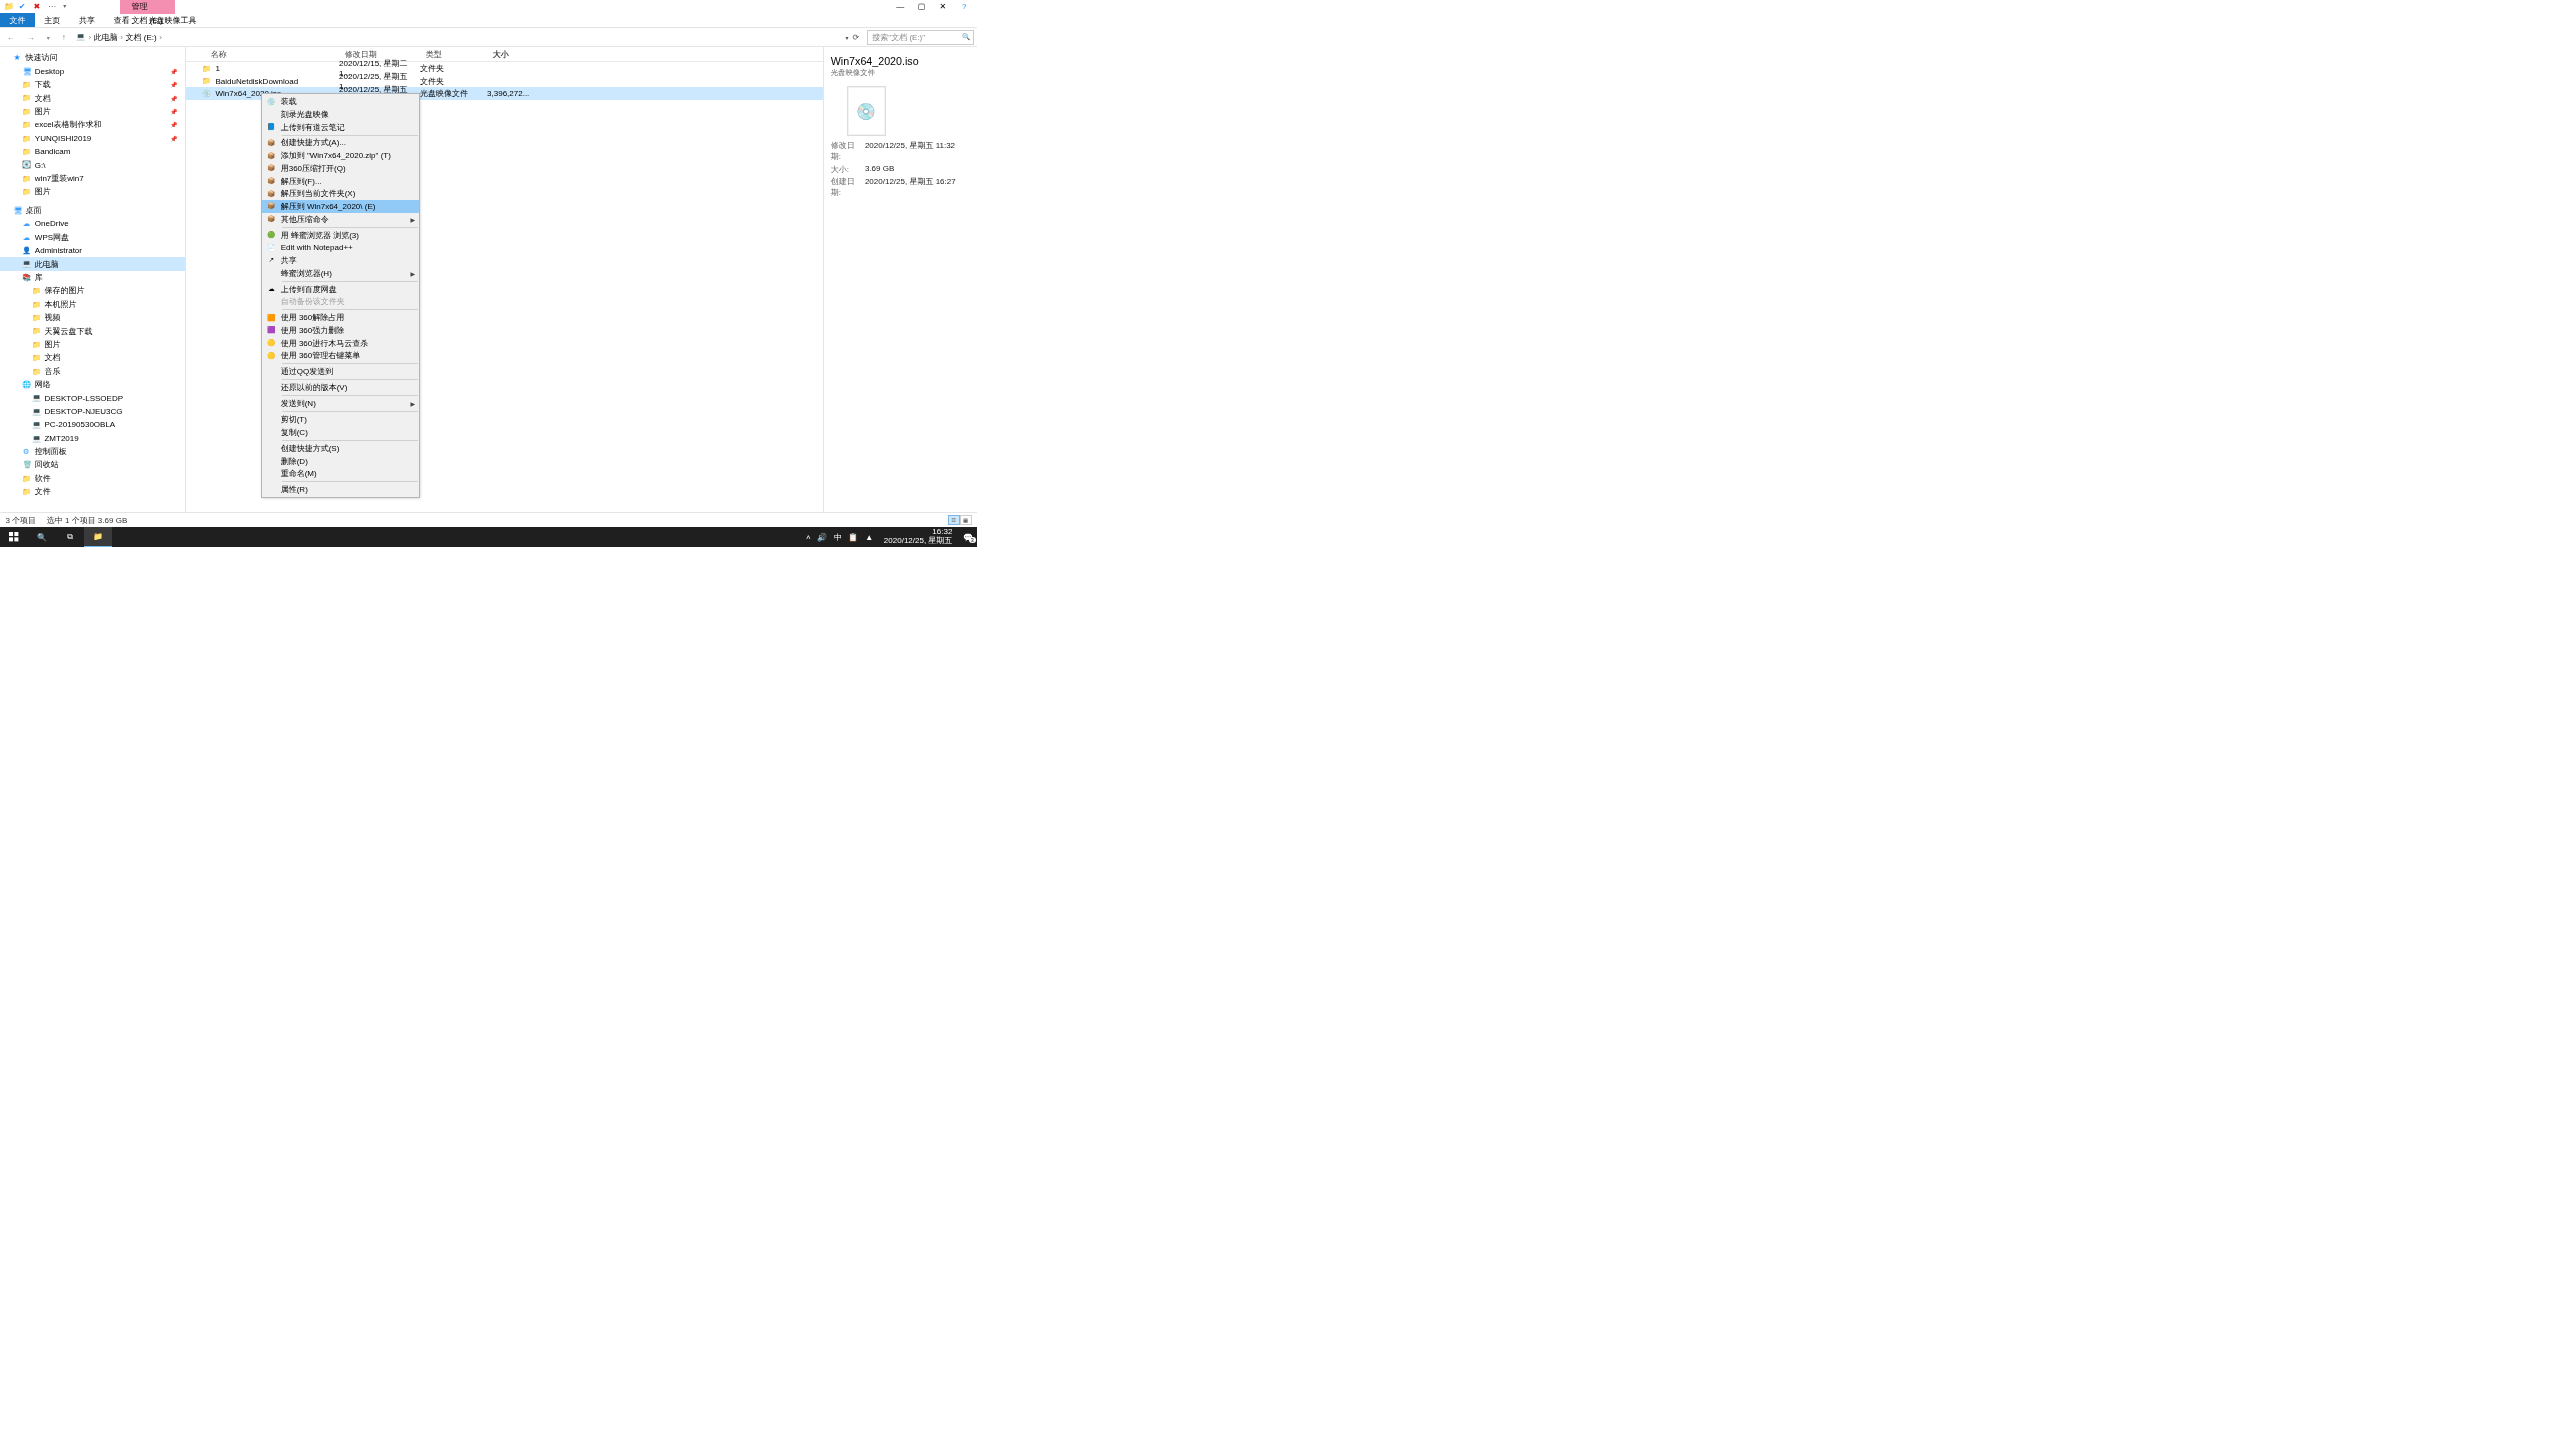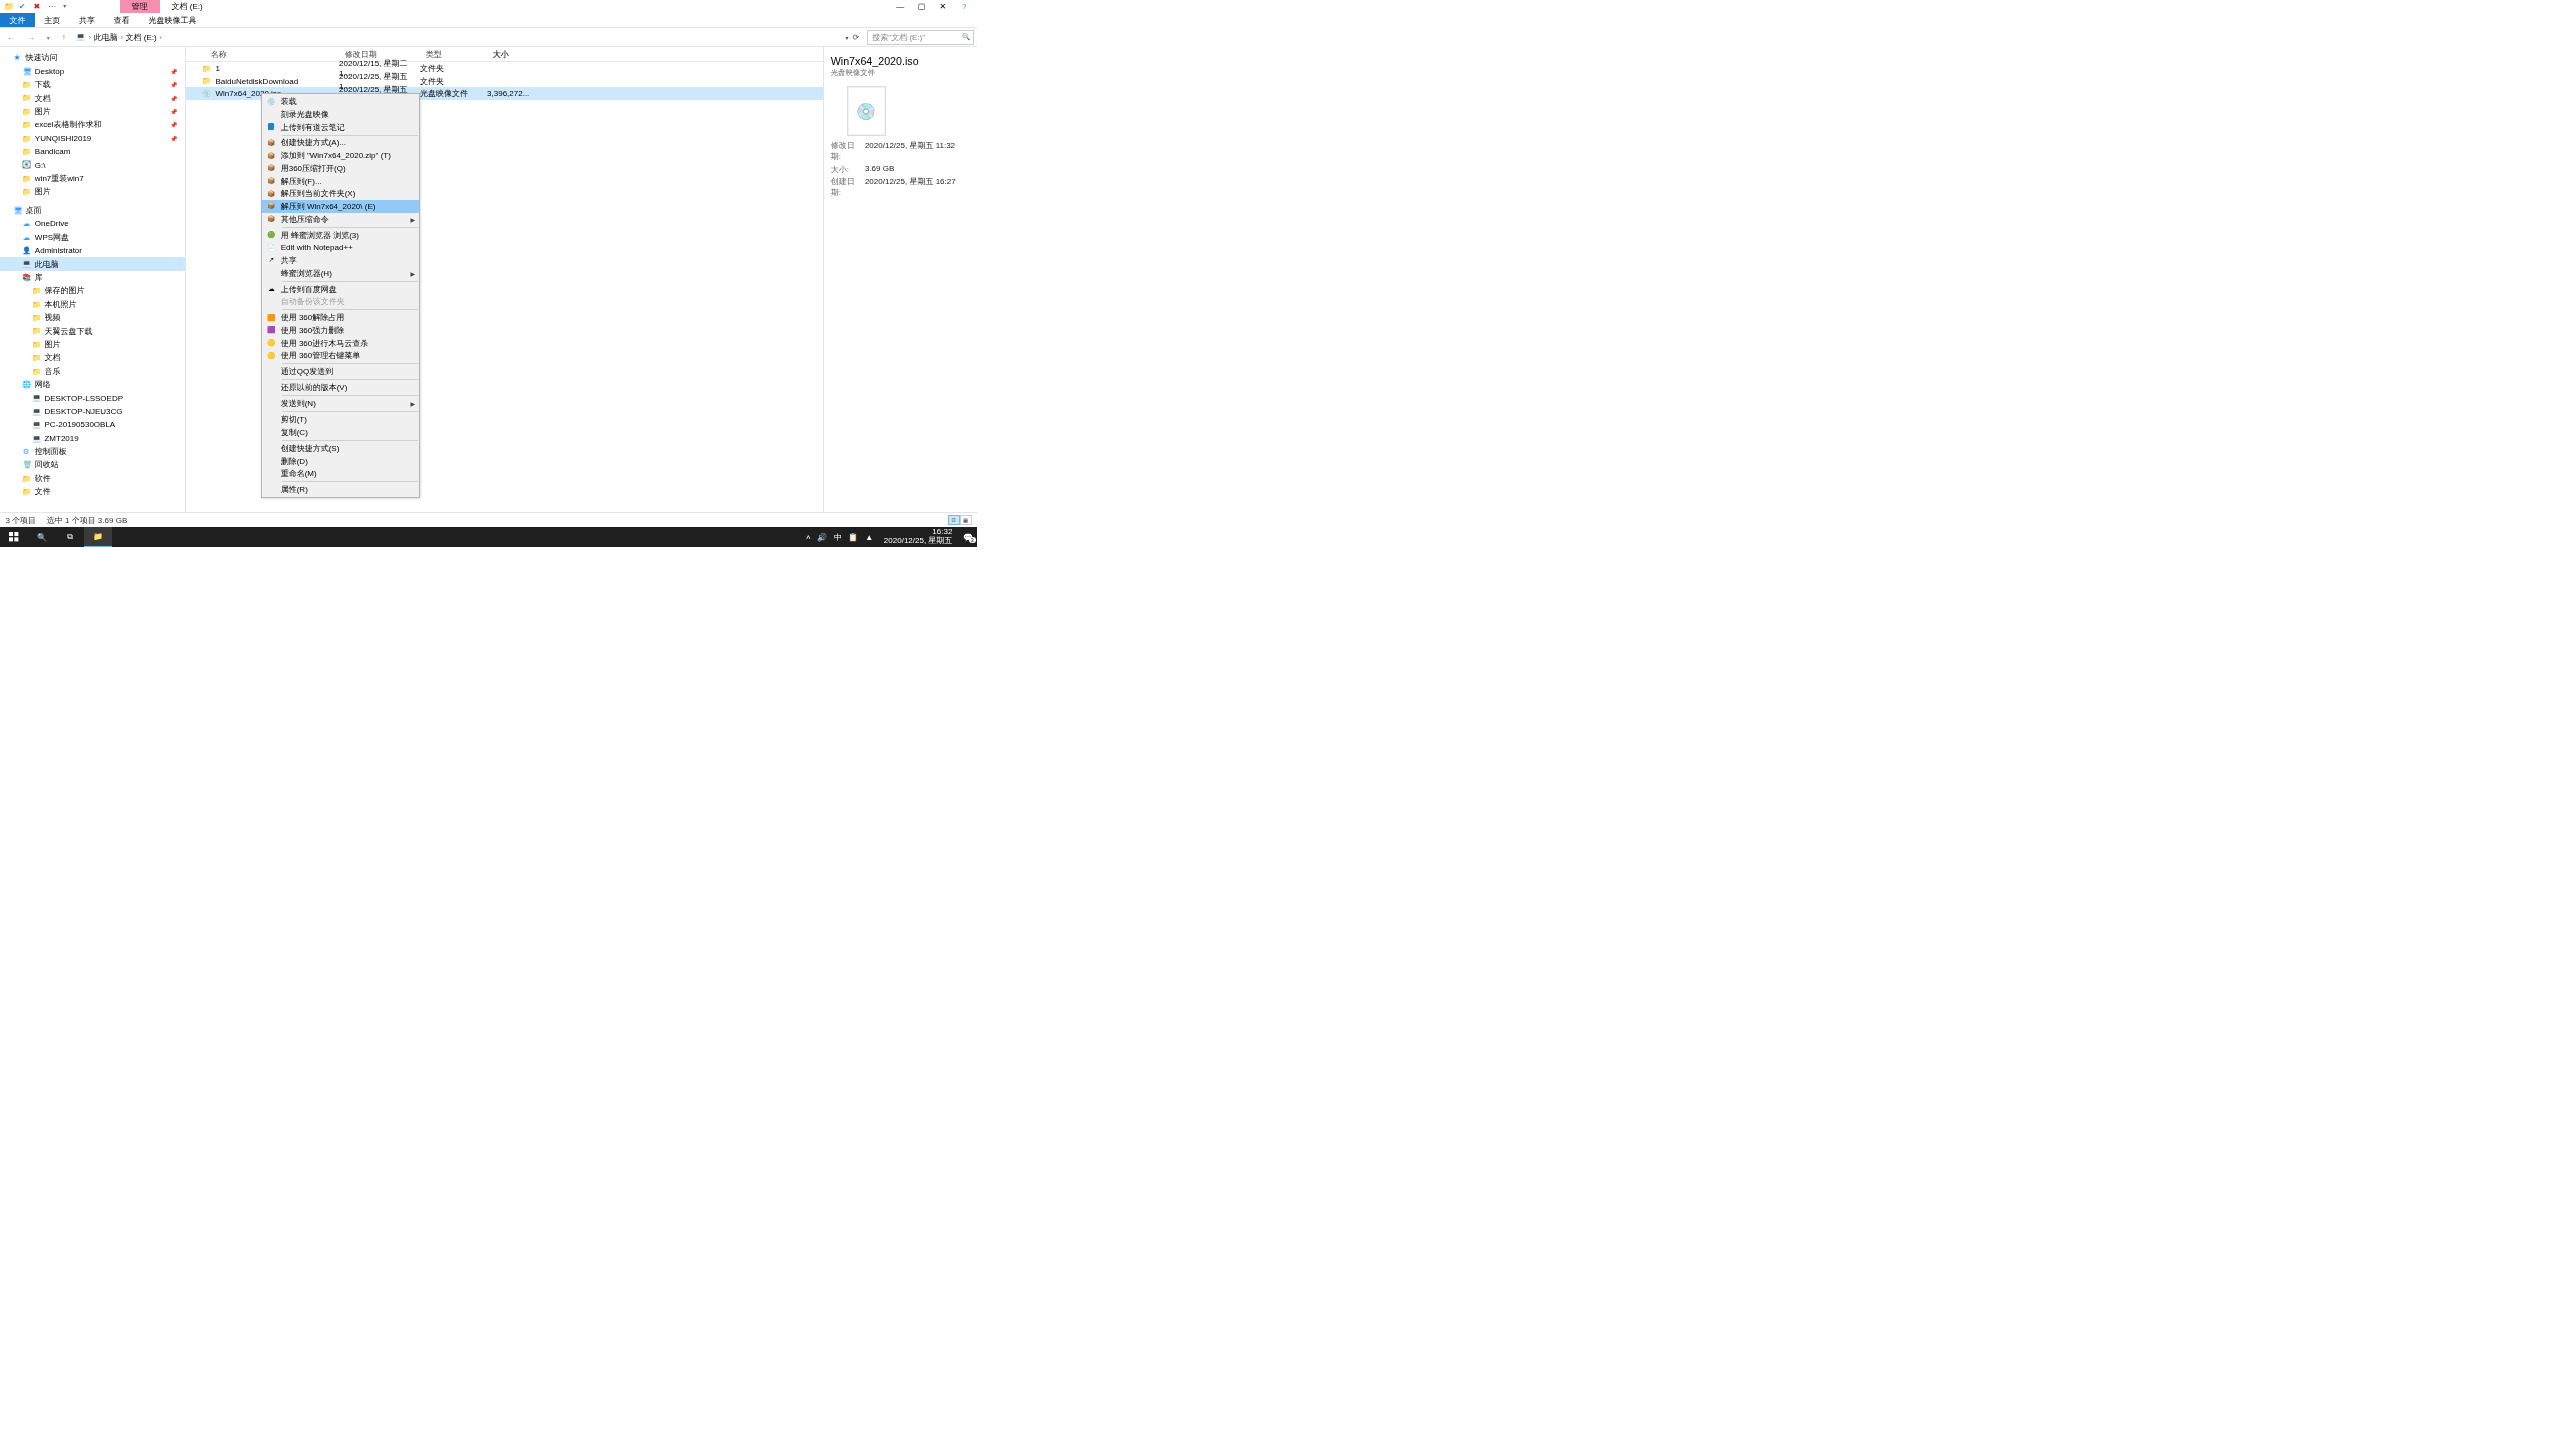--- a/index.html
+++ b/index.html
@@ -1,21 +1,21 @@
 <!DOCTYPE html>
 <html><head>
 <meta charset="utf-8">
 <style>
 * { margin: 0; padding: 0; box-sizing: border-box; font-family: "Microsoft YaHei", "Segoe UI", sans-serif; font-size: 8px; }
 body { background: #fff; width: 977px; height: 547px; overflow: hidden; position: relative; }
 
 .titlebar { height: 13.4px; background: #fff; display: flex; align-items: center; }
 .qat { display: flex; align-items: center; gap: 5.4px; padding-left: 4px; }
 .qat-icon { width: 9.4px; height: 9.4px; display: inline-block; }
-.title-tabs { display: flex; margin-left: 47px; height: 13.4px; }
+.title-tabs { display: flex; margin-left: 47px; height: 13.4px; flex-direction: column; }
 .title-tab { padding: 1.3px 12px; }
 .title-tab.active { background: #f48fb1; color: #000; }
 .title-tab.plain { color: #000; }
 .win-controls { margin-left: auto; display: flex; gap: 12px; padding-right: 8px; align-items: center; }
 .win-btn { width: 9.4px; text-align: center; cursor: default; }
 
 .ribbon { height: 14.8px; background: #fff; display: flex; align-items: stretch; border-bottom: 0.7px solid #e3e3e3; }
 .ribbon-tab { padding: 2px 9.4px; color: #000; }
 .ribbon-tab.file { background: #1979ca; color: #fff; }
 .ribbon-tab.context { color: #000; }

